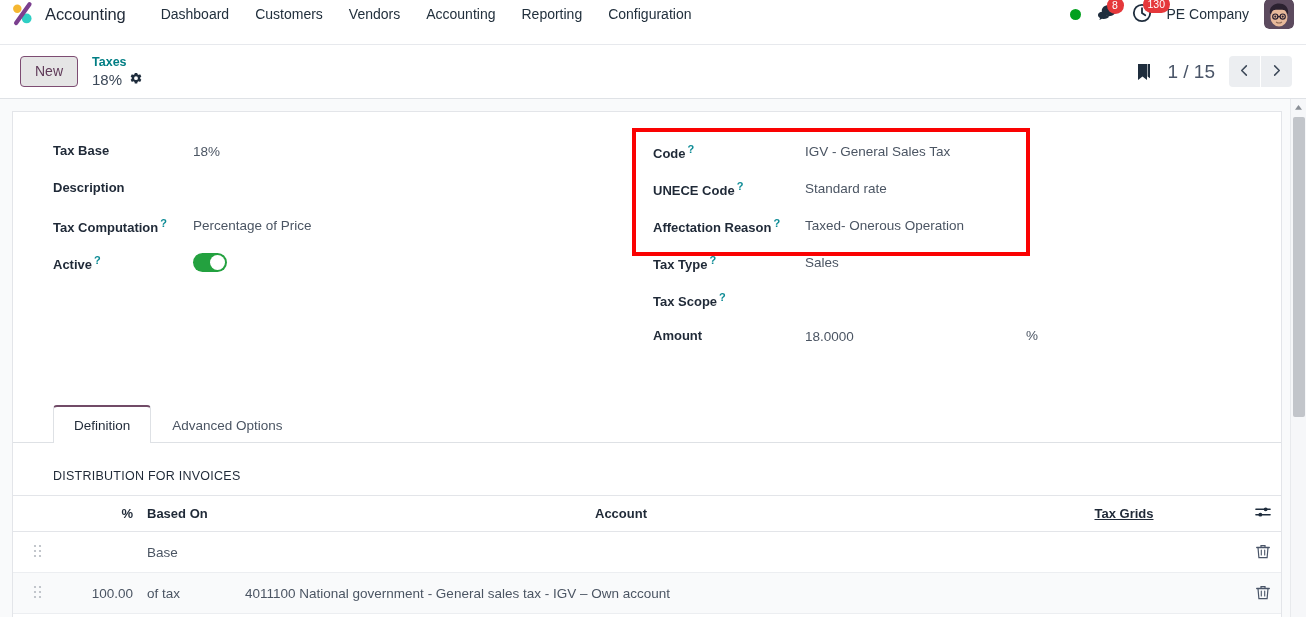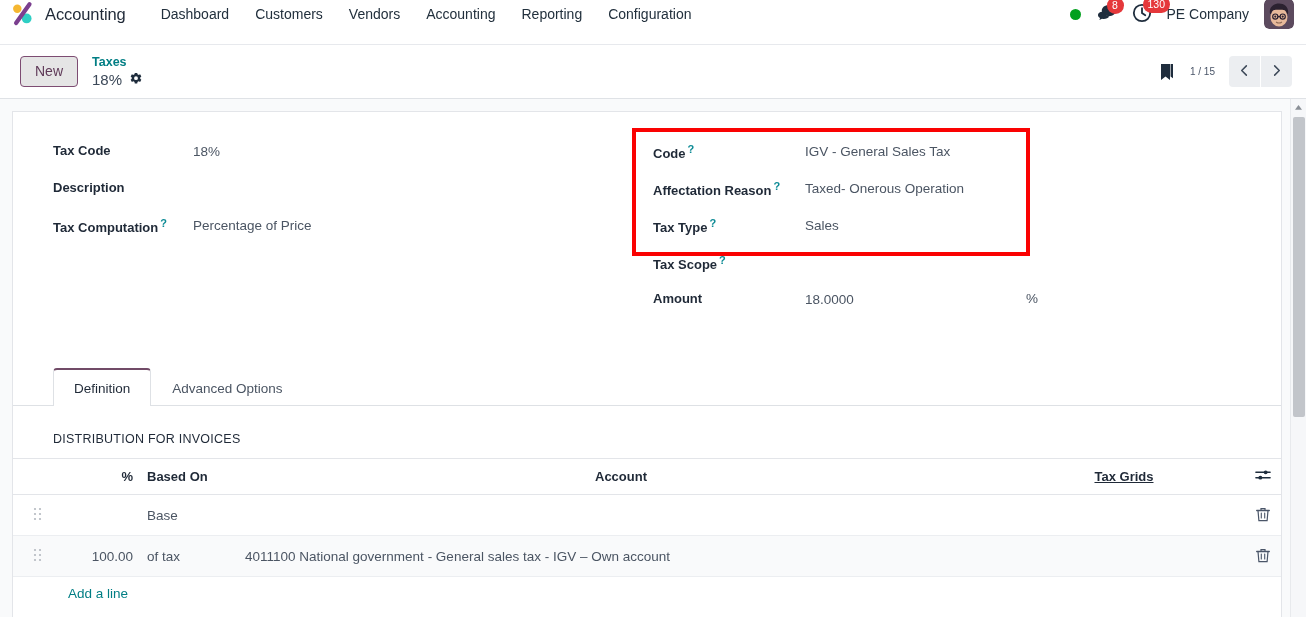--- a/index.html
+++ b/index.html
@@ -122,21 +122,21 @@
   .gear-icon { cursor: pointer; display: flex; align-items: center; }
 
   .cp-right {
     margin-left: auto;
     display: flex;
     align-items: center;
     gap: 14px;
   }
   .bookmark-icon { cursor: pointer; display: flex; }
   .pager-count {
-    font-size: 10px;
+    font-size: 19px;
     color: #4a5568;
     white-space: nowrap;
   }
   .pager-btns { display: flex; }
   .pager-btn {
     width: 31px; height: 31px;
     background: #eceef1;
     border: none;
     display: flex;
     align-items: center;
@@ -465,39 +465,47 @@
   </div>
 </div>
 
 <div class="sheet-bg">
   <div class="sheet">
 
     <div class="form-grid">
 
       <div class="col-left">
         <div class="field-row">
-          <div class="field-label">Tax Code</div>
+          <div class="field-label">Tax Base</div>
           <div class="field-value">18%</div>
         </div>
         <div class="field-row">
           <div class="field-label">Description</div>
           <div class="field-value"></div>
         </div>
         <div class="field-row">
           <div class="field-label"><span>Tax Computation</span><span class="help-mark">?</span></div>
           <div class="field-value">Percentage of Price</div>
         </div>
+        <div class="field-row">
+          <div class="field-label"><span>Active</span><span class="help-mark">?</span></div>
+          <div class="toggle"></div>
+        </div>
       </div>
 
       <div class="col-right">
         <div class="highlight-box"></div>
 
         <div class="field-row">
           <div class="field-label"><span>Code</span><span class="help-mark">?</span></div>
           <div class="field-value">IGV - General Sales Tax</div>
+        </div>
+        <div class="field-row">
+          <div class="field-label"><span>UNECE Code</span><span class="help-mark">?</span></div>
+          <div class="field-value">Standard rate</div>
         </div>
         <div class="field-row">
           <div class="field-label"><span>Affectation Reason</span><span class="help-mark">?</span></div>
           <div class="field-value">Taxed- Onerous Operation</div>
         </div>
         <div class="field-row">
           <div class="field-label"><span>Tax Type</span><span class="help-mark">?</span></div>
           <div class="field-value">Sales</div>
         </div>
         <div class="field-row">

